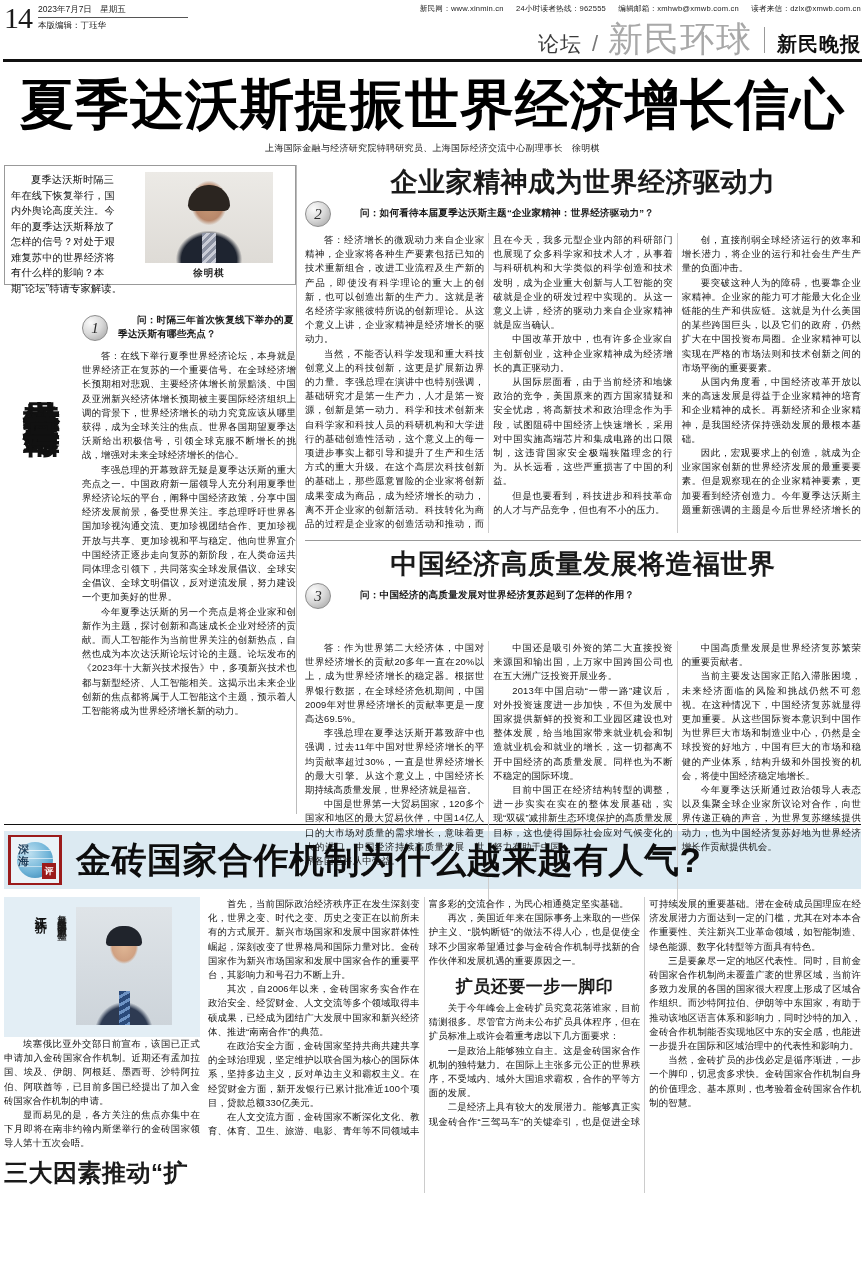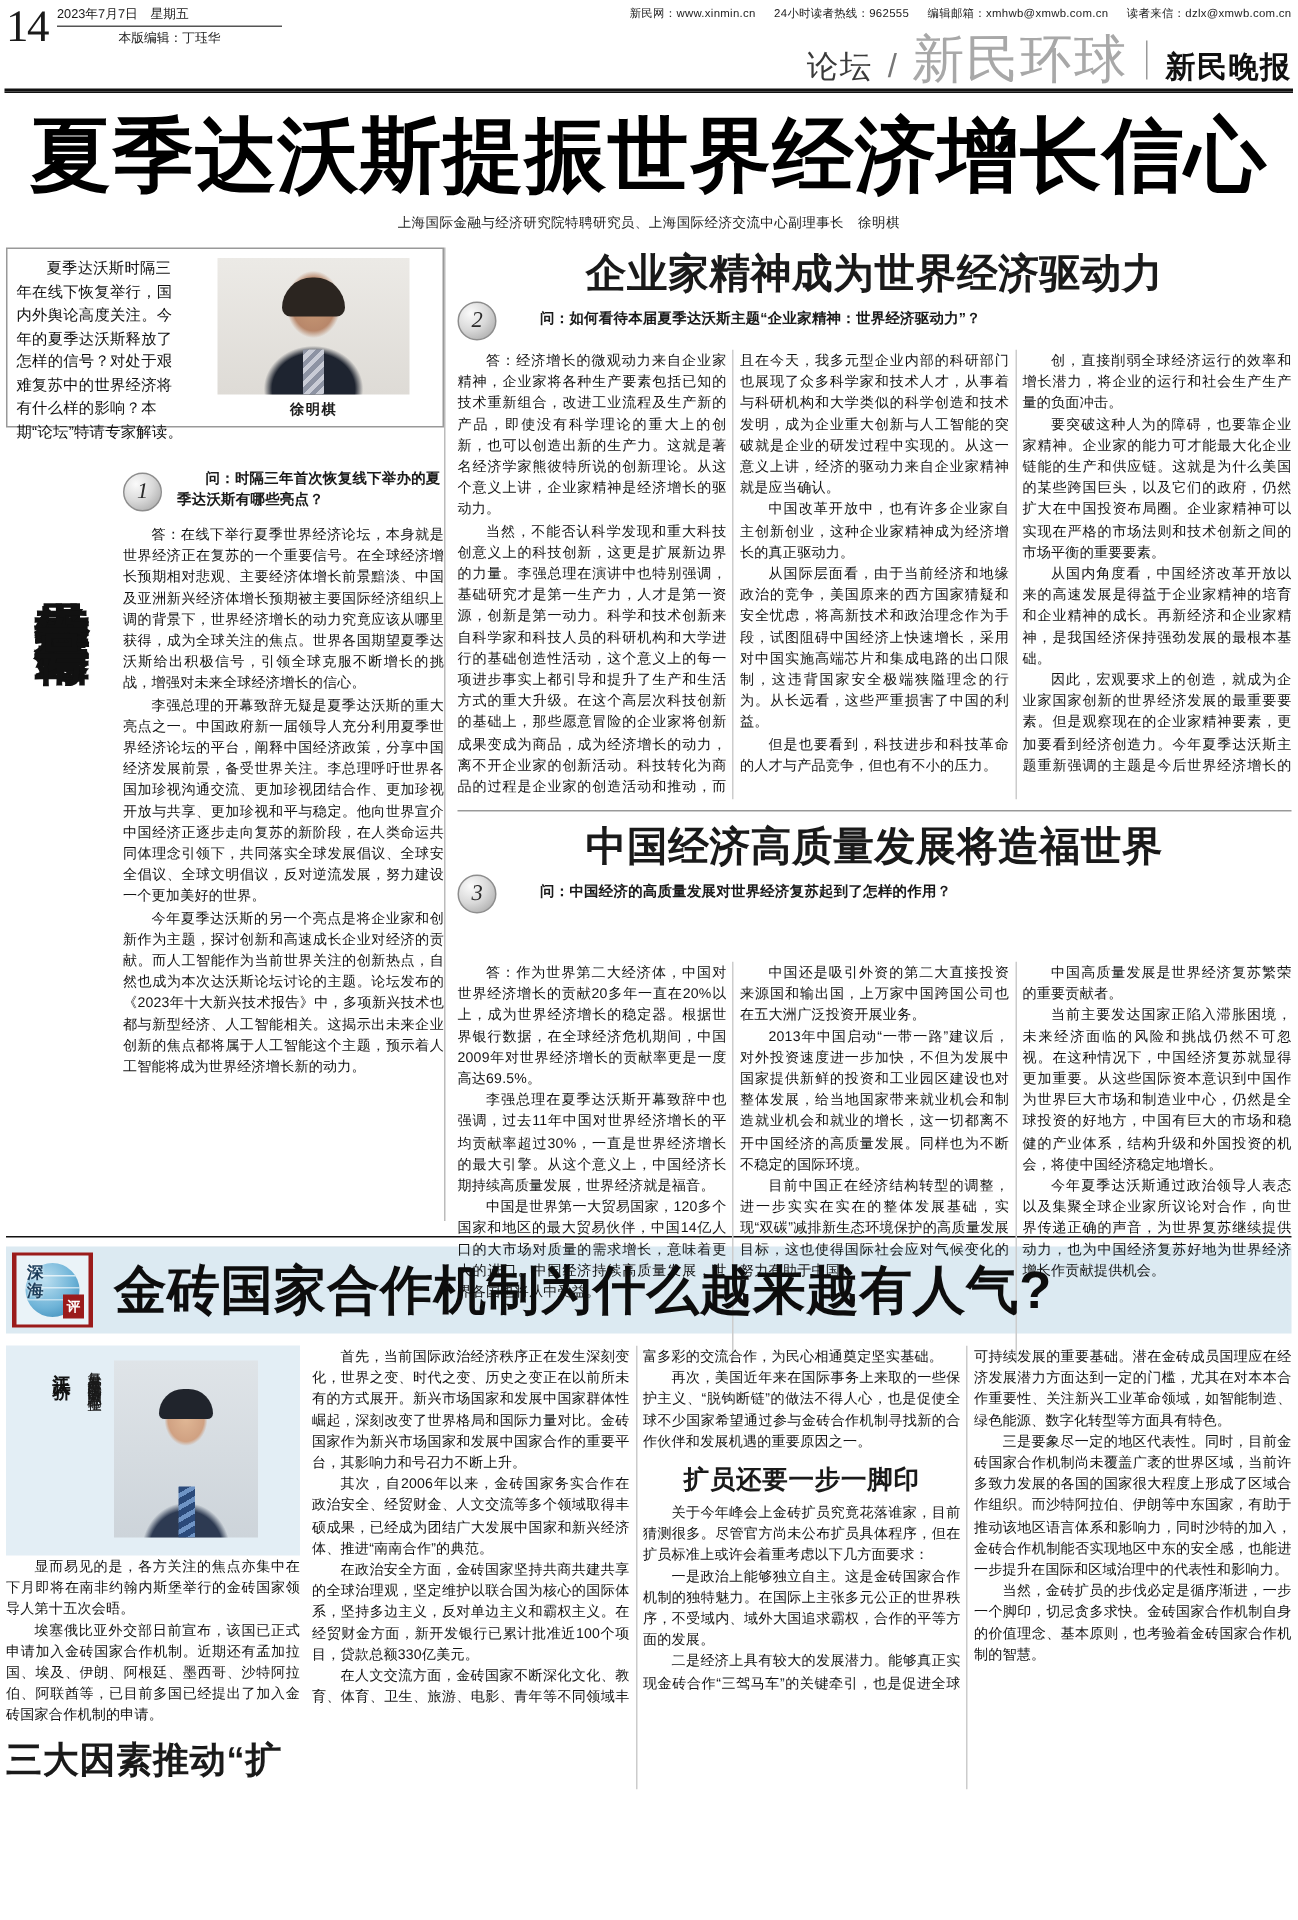--- a/index.html
+++ b/index.html
@@ -42,21 +42,20 @@
     line-height: 11px;
     border-bottom: 0.6px solid #555;
     padding-bottom: 1.5px;
     white-space: nowrap;
   }
   .editor-line {
     font-size: 8.5px;
     line-height: 12px;
     padding-top: 1.5px;
     white-space: nowrap;
-    text-align: center;
   }
   .mh-contact {
     flex: 1;
     text-align: right;
     font-size: 7.6px;
     letter-spacing: 0.2px;
     padding-top: 2px;
     white-space: nowrap;
     color: #222;
   }
@@ -539,22 +538,22 @@
   </div>
 
   <div class="feature-body">
     <div class="fb-left">
       <div class="author-card">
         <div class="author-vname">江天骄</div>
         <div class="author-vtext">复旦发展研究院金砖国家研究中心副主任</div>
         <div class="author-photo"></div>
       </div>
       <div class="fb-left-text body-text">
+        <p>埃塞俄比亚外交部日前宣布，该国已正式申请加入金砖国家合作机制。近期还有孟加拉国、埃及、伊朗、阿根廷、墨西哥、沙特阿拉伯、阿联酋等，已目前多国已经提出了加入金砖国家合作机制的申请。</p>
         <p>显而易见的是，各方关注的焦点亦集中在下月即将在南非约翰内斯堡举行的金砖国家领导人第十五次会晤。</p>
-        <p>埃塞俄比亚外交部日前宣布，该国已正式申请加入金砖国家合作机制。近期还有孟加拉国、埃及、伊朗、阿根廷、墨西哥、沙特阿拉伯、阿联酋等，已目前多国已经提出了加入金砖国家合作机制的申请。</p>
         <div class="sub-head">三大因素推动“扩员潮”</div>
         <p>金砖国家合作机制迎来“扩员潮”，主要有以下三方面原因：</p>
       </div>
     </div>
 
     <div class="fb-right">
       <div class="fb-right-text body-text cols3">
         <p>首先，当前国际政治经济秩序正在发生深刻变化，世界之变、时代之变、历史之变正在以前所未有的方式展开。新兴市场国家和发展中国家群体性崛起，深刻改变了世界格局和国际力量对比。金砖国家作为新兴市场国家和发展中国家合作的重要平台，其影响力和号召力不断上升。</p>
         <p>其次，自2006年以来，金砖国家务实合作在政治安全、经贸财金、人文交流等多个领域取得丰硕成果，已经成为团结广大发展中国家和新兴经济体、推进“南南合作”的典范。</p>
         <p>在政治安全方面，金砖国家坚持共商共建共享的全球治理观，坚定维护以联合国为核心的国际体系，坚持多边主义，反对单边主义和霸权主义。在经贸财金方面，新开发银行已累计批准近100个项目，贷款总额330亿美元。</p>

